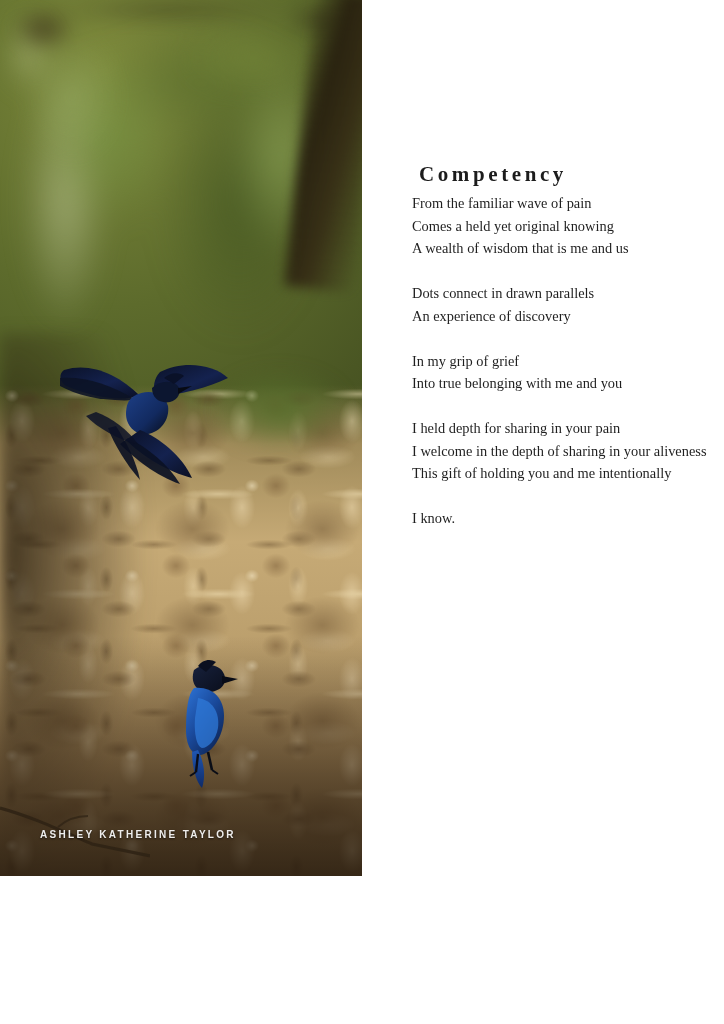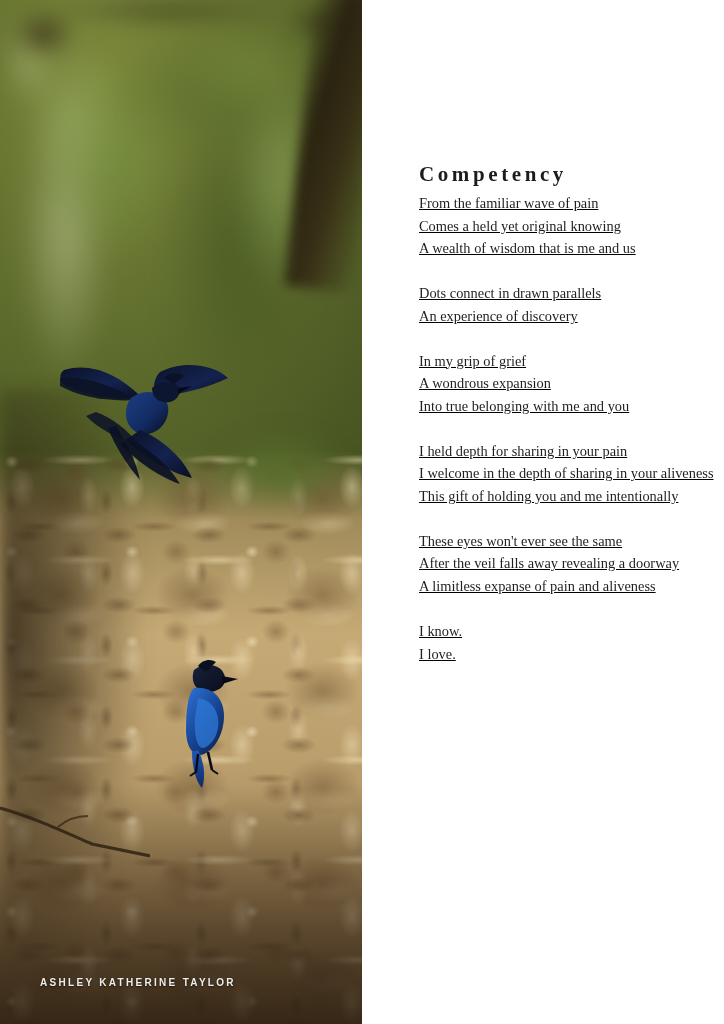--- a/index.html
+++ b/index.html
@@ -17,21 +17,21 @@
     height: 1024px;
     background: #ffffff;
     overflow: hidden;
     display: flex;
   }
 
   
   .photo-panel {
     position: relative;
     width: 362px;
-    height: 1024px;
+    height: 876px;
     flex: 0 0 362px;
     overflow: hidden;
     background: #0f766e;
   }
 
   
   .layer {
     position: absolute;
     inset: 0;
   }
@@ -165,24 +165,23 @@
     left: 57px;
     top: 148px;
     font-family: "Liberation Serif", serif;
     font-size: 21px;
     letter-spacing: 3.6px;
     color: #1c1c1c;
     white-space: nowrap;
   }
   .poem-body {
     position: absolute;
-    left: 57px;
+    left: 50px;
     top: 192px;
     width: 300px;
-    text-decoration: underline;
   }
   .stanza {
     margin: 0 0 22px 0;
   }
   .line {
     font-family: "Liberation Serif", serif;
     font-size: 14.4px;
     line-height: 22.7px;
     color: #1f1f1f;
     white-space: nowrap;
@@ -291,37 +290,30 @@
         <div class="line">A wealth of wisdom that is me and us</div>
       </div>
 
       <div class="stanza">
         <div class="line">Dots connect in drawn parallels</div>
         <div class="line">An experience of discovery</div>
       </div>
 
       <div class="stanza">
         <div class="line">In my grip of grief</div>
-        <div class="line">A wondrous expansion</div>
         <div class="line">Into true belonging with me and you</div>
       </div>
 
       <div class="stanza">
         <div class="line">I held depth for sharing in your pain</div>
         <div class="line">I welcome in the depth of sharing in your aliveness</div>
         <div class="line">This gift of holding you and me intentionally</div>
       </div>
 
-      <div class="stanza">
-        <div class="line">These eyes won't ever see the same</div>
-        <div class="line">After the veil falls away revealing a doorway</div>
-        <div class="line">A limitless expanse of pain and aliveness</div>
-      </div>
 
       <div class="stanza">
         <div class="line">I know.</div>
-        <div class="line">I love.</div>
       </div>
 
     </div>
   </div>
 
 </div>
 
 </body></html>

